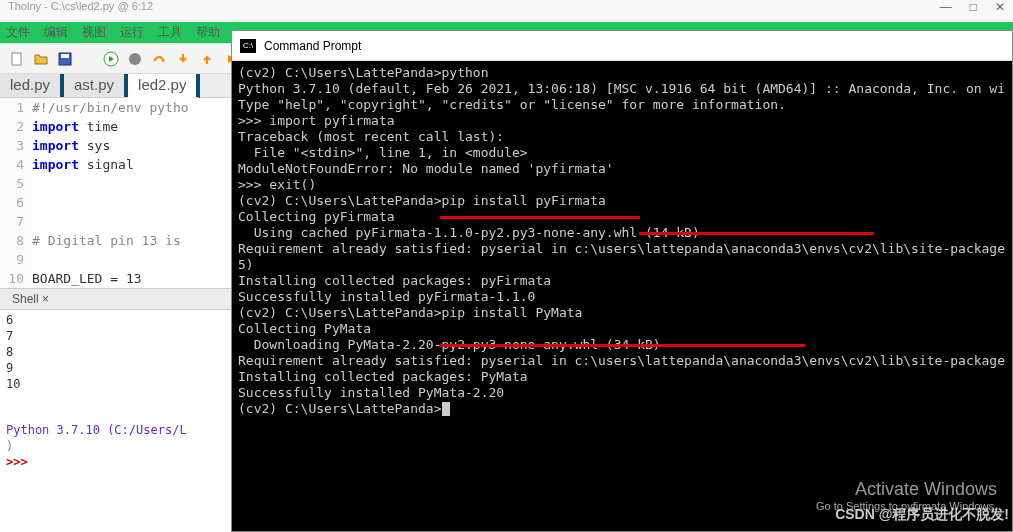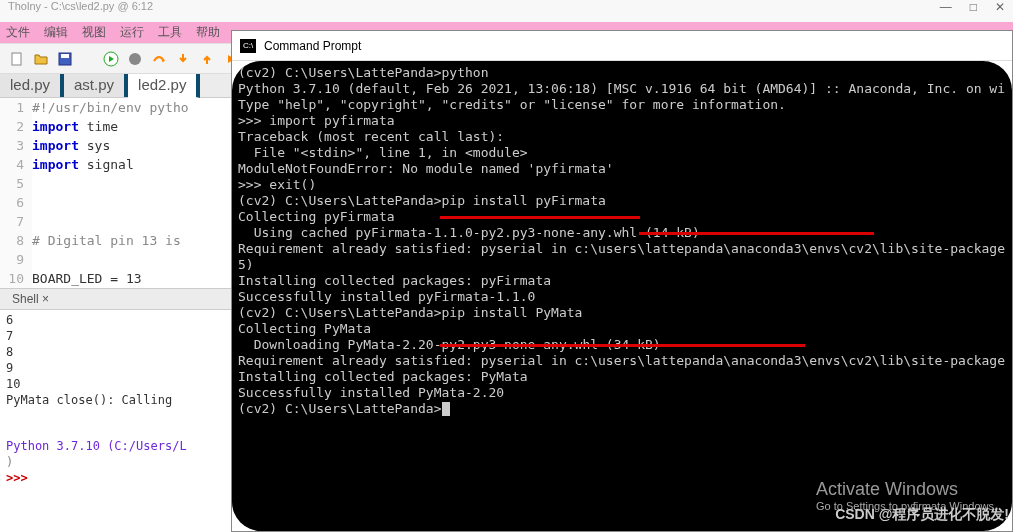--- a/index.html
+++ b/index.html
@@ -3,21 +3,21 @@
   <meta charset="utf-8">
   <style>
     * { margin: 0; padding: 0; box-sizing: border-box; }
     body { font-family: "Microsoft YaHei", Arial, sans-serif; font-size: 12px; background: #f0f0f0; overflow: hidden; width: 1013px; height: 532px; position: relative; }
     
     .title-bar { height: 22px; background: #f8f8f8; display: flex; padding: 0 8px; color: #999; justify-content: space-between; }
     .title-bar .title { font-size: 11px; }
     .win-controls { display: flex; gap: 18px; color: #666; }
     .win-controls span { cursor: default; }
     
-    .menu-bar { height: 22px; background: #f9a8d4; display: flex; align-items: center; padding: 0 6px; gap: 14px; color: #555; font-size: 12px; border-bottom: 1px solid #e0e0e0; }
+    .menu-bar { height: 22px; background: #22c55e; display: flex; align-items: center; padding: 0 6px; gap: 14px; color: #555; font-size: 12px; border-bottom: 1px solid #e0e0e0; }
     
     .toolbar { height: 30px; background: #f4f4f4; display: flex; align-items: center; padding: 0 8px; gap: 6px; border-bottom: 1px solid #ddd; }
     .tb-icon { width: 18px; height: 18px; display: flex; align-items: center; justify-content: center; }
     
     .main-area { display: flex; height: calc(532px - 74px); }
     .left-panel { width: 231px; display: flex; flex-direction: column; background: #fff; }
     
     .tabs { display: flex; height: 24px; background: #ececec; border-bottom: 1px solid #ccc; }
     .tab { padding: 2px 10px; font-size: 15px; color: #555; border-right: 4px solid #0c4a6e; background: #e4e4e4; }
     .tab.active { background: #fff; border-bottom: 1px solid #fff; margin-bottom: -1px; }
@@ -30,26 +30,26 @@
     .cm { color: #888; }
     
     .shell-header { background: #ececec; padding: 3px 12px; font-size: 12px; color: #555; border-top: 1px solid #ccc; border-bottom: 1px solid #ccc; }
     .shell { flex: 1; background: #fff; font-family: Consolas, monospace; font-size: 12px; padding: 2px 6px; color: #333; overflow: hidden; position: relative; }
     .shell-line { line-height: 16px; white-space: pre; }
     .prompt { color: #cc0000; font-weight: bold; }
     
     .cmd-window { position: absolute; left: 231px; top: 30px; right: 0; bottom: 0; background: #fff; border: 1px solid #888; }
     .cmd-titlebar { height: 30px; background: #fff; display: flex; align-items: center; padding: 0 8px; gap: 8px; border-bottom: 1px solid #ddd; }
     .cmd-icon { width: 16px; height: 14px; background: #000; color: #fff; font-size: 8px; display: flex; align-items: center; justify-content: center; }
-    .cmd-body { background: #000; color: #ccc; font-family: Consolas, monospace; font-size: 13px; padding: 4px 6px; height: calc(100% - 30px); line-height: 16px; overflow: hidden; white-space: pre-wrap; border-radius: 29px; }
+    .cmd-body { background: #000; color: #ccc; font-family: Consolas, monospace; font-size: 13px; padding: 4px 6px; height: calc(100% - 30px); line-height: 16px; overflow: hidden; white-space: pre-wrap; }
     .cursor { background: #ccc; width: 8px; height: 14px; display: inline-block; vertical-align: text-bottom; }
     
     .underline-red { position: absolute; height: 3px; background: #d00; }
     
-    .watermark-activate { position: absolute; right: 16px; bottom: 20px; color: #888; text-align: left; pointer-events: none; }
+    .watermark-activate { position: absolute; right: 16px; bottom: 20px; color: #888; text-align: right; pointer-events: none; }
     .watermark-activate .h { font-size: 18px; color: #999; }
     .watermark-activate .s { font-size: 11px; color: #aaa; }
     .watermark-csdn { position: absolute; right: 4px; bottom: 8px; color: #ccc; font-size: 14px; font-weight: bold; pointer-events: none; }
   </style>
 </head>
 <body>
 
 <div class="title-bar">
   <span class="title">Tholny - C:\cs\led2.py @ 6:12</span>
   <div class="win-controls">
@@ -172,21 +172,20 @@
           <div class="code">BOARD_LED = 13</div>
         </div>
       </div>
     <div class="shell-header">Shell ×</div>
     <div class="shell">
       <div class="shell-line">6</div>
       <div class="shell-line">7</div>
       <div class="shell-line">8</div>
       <div class="shell-line">9</div>
       <div class="shell-line">10</div>
-      <div class="shell-line">PyMata close(): Calling</div>
       <div style="height:30px"></div>
       <div class="shell-line" style="color:#6d28d9">Python 3.7.10 (C:/Users/L</div>
       <div class="shell-line" style="color:#888">)</div>
       <div class="shell-line prompt">&gt;&gt;&gt;</div>
     </div>
   </div>
 </div>
 
 <div class="cmd-window">
   <div class="cmd-titlebar">

